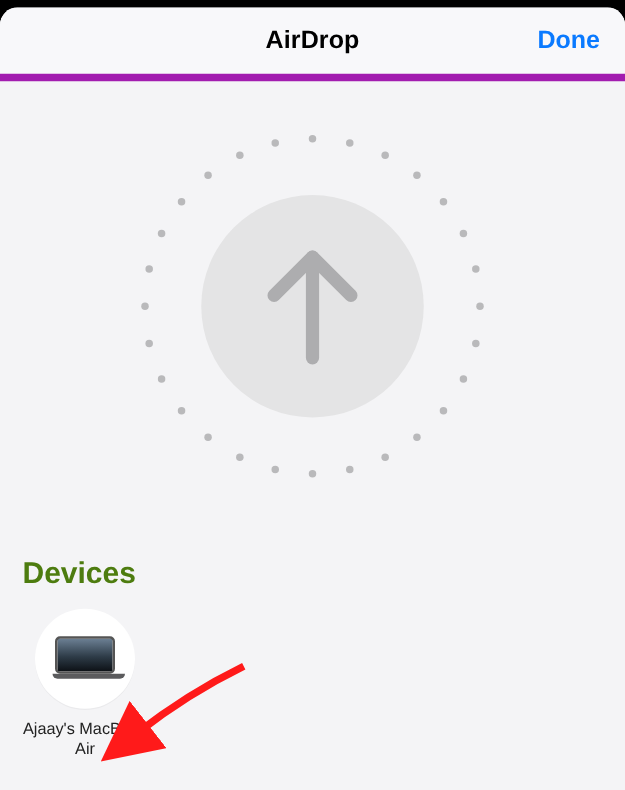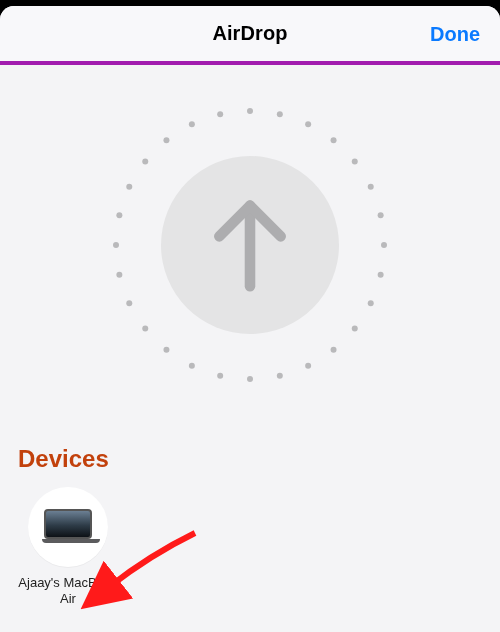--- a/index.html
+++ b/index.html
@@ -10,21 +10,21 @@
     }
     .sheet {
       position:absolute; left:0; right:0; bottom:0; top:6px;
       background:#f4f4f6;
       border-top-left-radius:14px; border-top-right-radius:14px;
       box-shadow:0 -1px 10px rgba(0,0,0,.2);
       overflow:hidden;
     }
     .nav {
       position:relative; height:59px;
-      border-bottom:4px solid #a21caf;
+      border-bottom:6px solid #a21caf;
       display:flex; align-items:center; justify-content:center;
       background:#f8f8fa;
     }
     .nav-title { font-size:20px; font-weight:700; color:#000; letter-spacing:.1px; }
     .nav-done {
       position:absolute; right:20px; top:50%; transform:translateY(-50%);
       font-size:20px; font-weight:600; color:#0a7aff; cursor:pointer;text-align:right;
     }
     .content { position:relative; padding:0 18px; }
 
@@ -43,21 +43,21 @@
     }
     .arrow-circle {
       position:absolute; left:50%; top:50%;
       width:178px; height:178px; margin:-89px 0 0 -89px;
       border-radius:50%; background:#e4e4e5;
       display:flex; align-items:center; justify-content:center;
     }
     .arrow-svg { width:96px; height:110px; stroke:#adadaf; stroke-width:11;
       stroke-linecap:round; stroke-linejoin:round; fill:none; }
 
-    .devices-header { margin-top:60px; font-size:24px; font-weight:700; color:#c2410c; }
+    .devices-header { margin-top:60px; font-size:24px; font-weight:700; color:#4d7c0f; }
 
     .device-list { display:flex; gap:28px; margin-top:14px; }
     .device {
       width:100px; display:flex; flex-direction:column; align-items:center;
       cursor:pointer;
     }
     .device-avatar {
       width:80px; height:80px; border-radius:50%; background:#fff;
       display:flex; align-items:center; justify-content:center;
       box-shadow:0 1px 0 rgba(0,0,0,.04);

